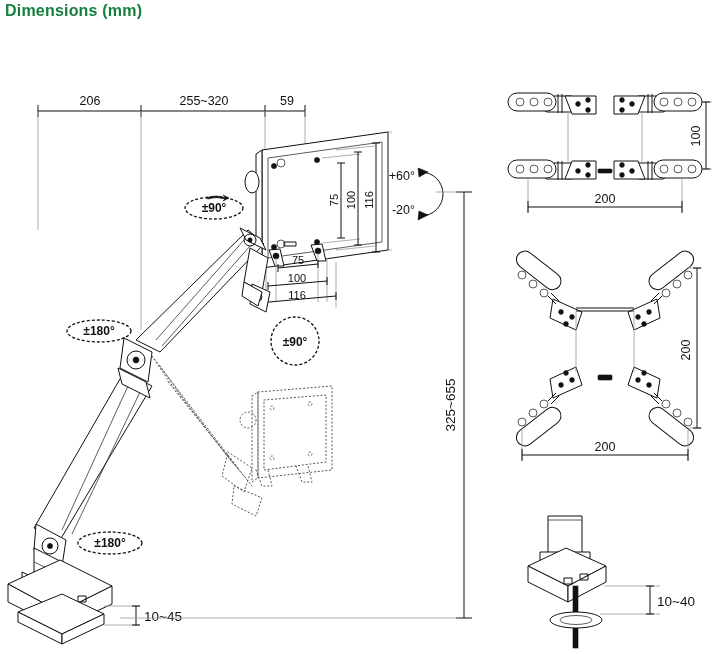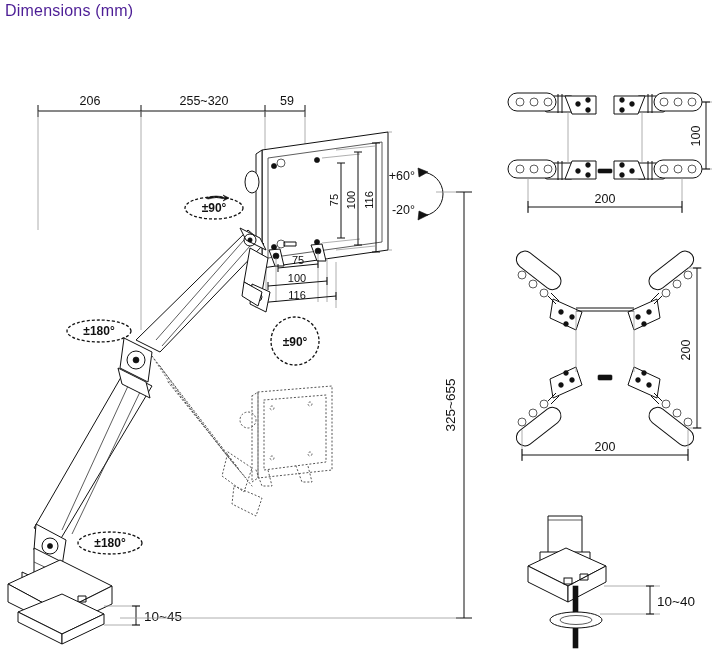--- a/index.html
+++ b/index.html
@@ -1,19 +1,19 @@
 <!DOCTYPE html>
 <html><head>
 <meta charset="utf-8">
 <style>
   html,body{margin:0;padding:0;background:#ffffff;}
   body{width:720px;height:654px;overflow:hidden;
        font-family:"Liberation Sans","DejaVu Sans",sans-serif;color:#111;}
   #stage{position:relative;width:720px;height:654px;}
-  #title{position:absolute;left:5px;top:2px;font-size:16px;color:#4c1d95;letter-spacing:.2px;}
+  #title{position:absolute;left:5px;top:2px;font-size:16px;color:#15803d;letter-spacing:.2px;font-weight:bold;}
   svg{position:absolute;left:0;top:0;width:720px;height:654px;}
   .ln{stroke:#111;fill:none;stroke-width:1;}
   .ln-thin{stroke:#333;fill:none;stroke-width:.8;}
   .ext{stroke:#9a9a9a;fill:none;stroke-width:.8;}
   .dim{stroke:#111;fill:none;stroke-width:1;}
   .ghost{stroke:#555;fill:none;stroke-width:1;stroke-dasharray:1.2 2.6;stroke-linecap:round;}
   .body-fill{fill:#ffffff;stroke:#111;stroke-width:1;}
   .dark{fill:#111;stroke:#111;stroke-width:.6;}
   .t{font-family:"Liberation Sans","DejaVu Sans",sans-serif;font-size:12.5px;fill:#111;}
   .t-sm{font-family:"Liberation Sans","DejaVu Sans",sans-serif;font-size:11px;fill:#111;}

